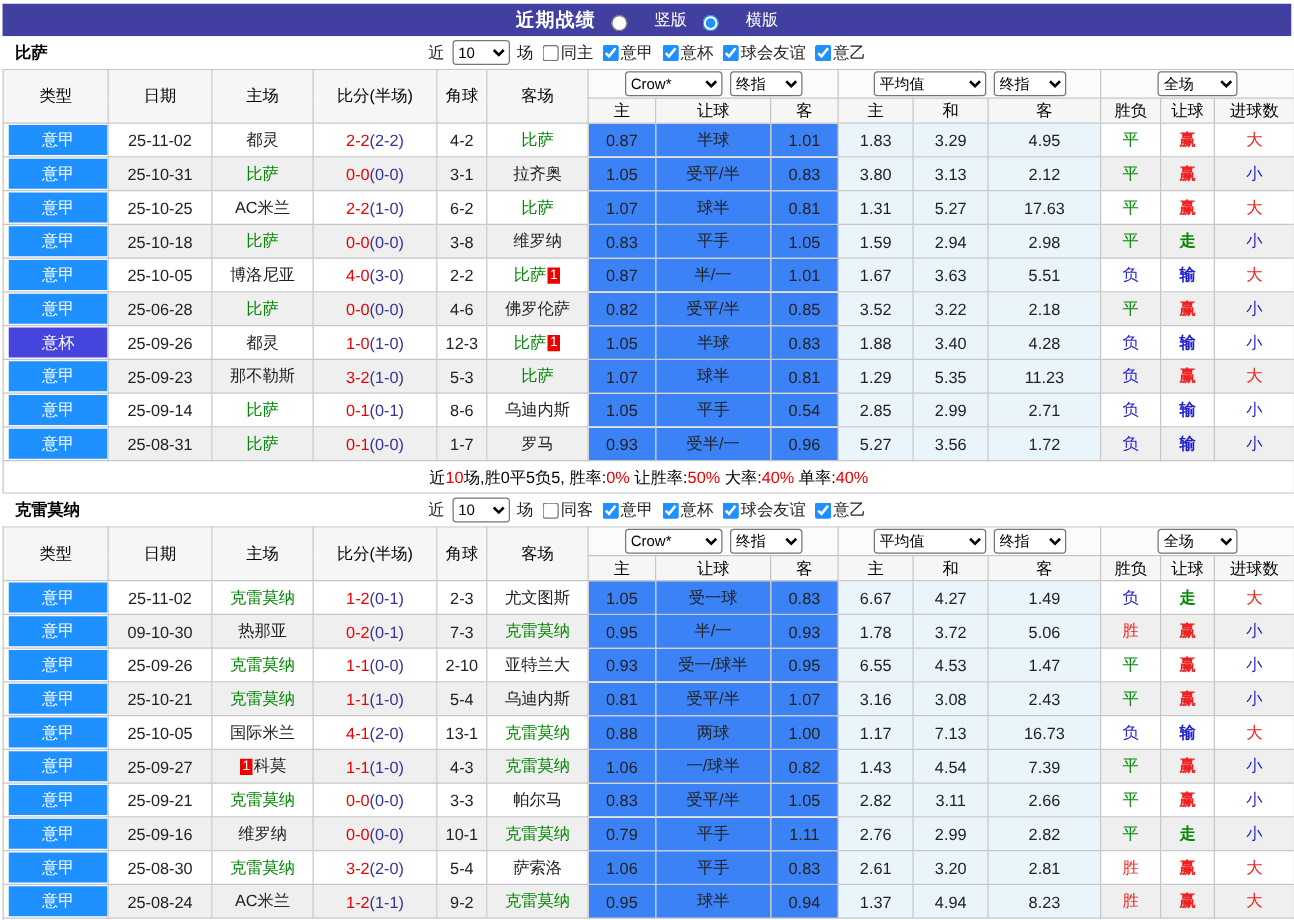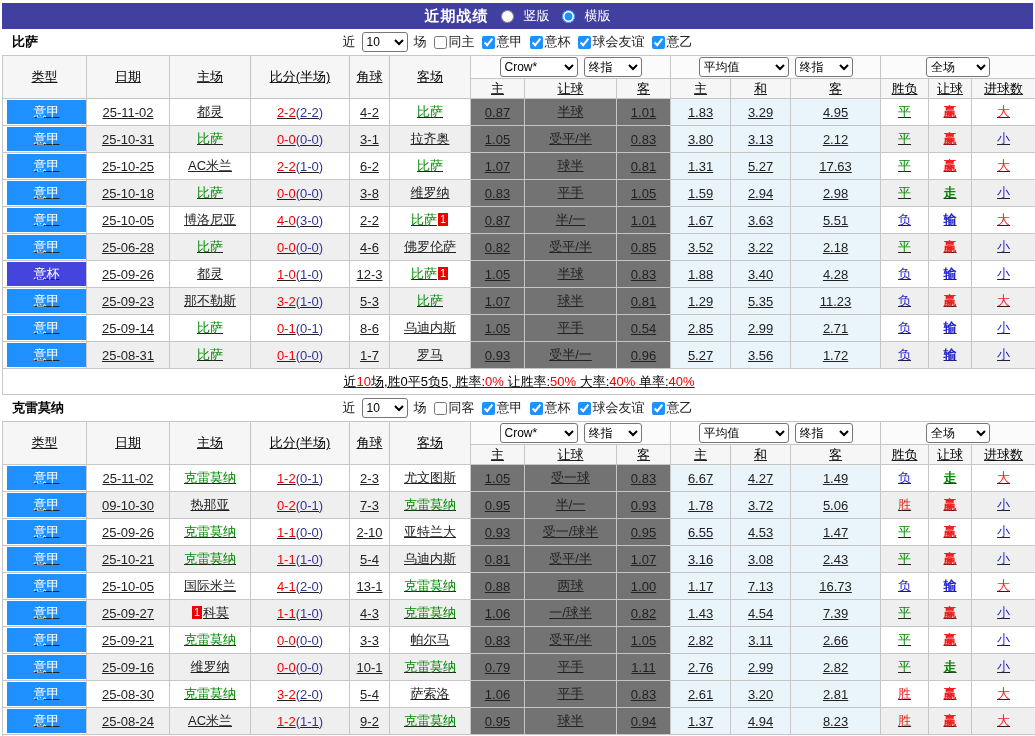--- a/index.html
+++ b/index.html
@@ -11,51 +11,51 @@
     font-size:13px;
     color:#222;
   }
   
   .topbar{
     height:26px;margin:3px 2px 0 2px;
     background:#413f9f;color:#fff;
     display:flex;align-items:center;justify-content:center;gap:12px;
   }
   .topbar-title{font-weight:bold;font-size:15px;letter-spacing:1px;}
-  .radio-label{display:inline-flex;align-items:center;gap:8px;color:#fff;font-size:13px;cursor:pointer;}
+  .radio-label{display:inline-flex;align-items:flex-end;gap:20px;color:#fff;font-size:13px;cursor:pointer;}
   input[type=radio],input[type=checkbox]{accent-color:#1e90ff;margin:0 2px 0 0;width:13px;height:13px;}
   
   .filter-row{height:26px;position:relative;display:flex;align-items:center;padding:0 12px;background:#fff;}
   .team-name{font-weight:bold;color:#000;}
   .filter-controls{
     position:absolute;left:50%;transform:translateX(-50%);
     display:flex;align-items:center;gap:3px;white-space:nowrap;
   }
   .cb-label{display:inline-flex;align-items:center;margin-left:4px;cursor:pointer;}
   select{font-family:inherit;font-size:12px;height:20px;border:1px solid #767676;border-radius:3px;background:#fff;}
   .count-select{width:46px;margin:0 3px;}
   .sel-crow{width:78px;}
   .sel-final{width:58px;}
   .sel-avg{width:90px;}
   .sel-full{width:64px;}
   
-  .stats-table{border-collapse:collapse;table-layout:fixed;width:1031px;margin:0 2px;text-decoration:underline;}
+  .stats-table{border-collapse:collapse;table-layout:fixed;width:1031px;margin:0 2px;}
   .stats-table th,.stats-table td{
     border:1px solid #c6c6c6;text-align:center;padding:0;
     overflow:hidden;white-space:nowrap;
   }
   .stats-table thead th{background:#f6f6f6;font-weight:normal;color:#000;}
   .hrowA th{height:23px;}
   .hrowB th{height:20px;}
   .hgroup{background:#fbfbfb !important;}
   .hgroup select{margin:0 3px;}
   .stats-table tbody td{height:26px;}
   tr.alt td.plain{background:#efefef;}
   td.plain{background:#fff;}
-  td.odds-cell{background:#737373;}
+  td.odds-cell{background:#3b82f6;}
   td.avg-cell{background:#eaf4fb;}
   td.type-cell{background:#fff;padding:0;}
   .type-block{margin:1px 0 1px 4px;height:24px;line-height:24px;color:#fff;}
   .score-full{color:#ee0000;}
   .score-half{color:#333399;}
   .res-mid{font-weight:bold;}
   .badge{display:inline-block;background:#ee0000;color:#fff;font-size:11px;line-height:13px;padding:0 2px;margin:0 1px;vertical-align:1px;}
   tr.summary-row td{height:26px;background:#fff;color:#000;}
   tr.summary-row span.red{color:#ee0000;}
 </style>

